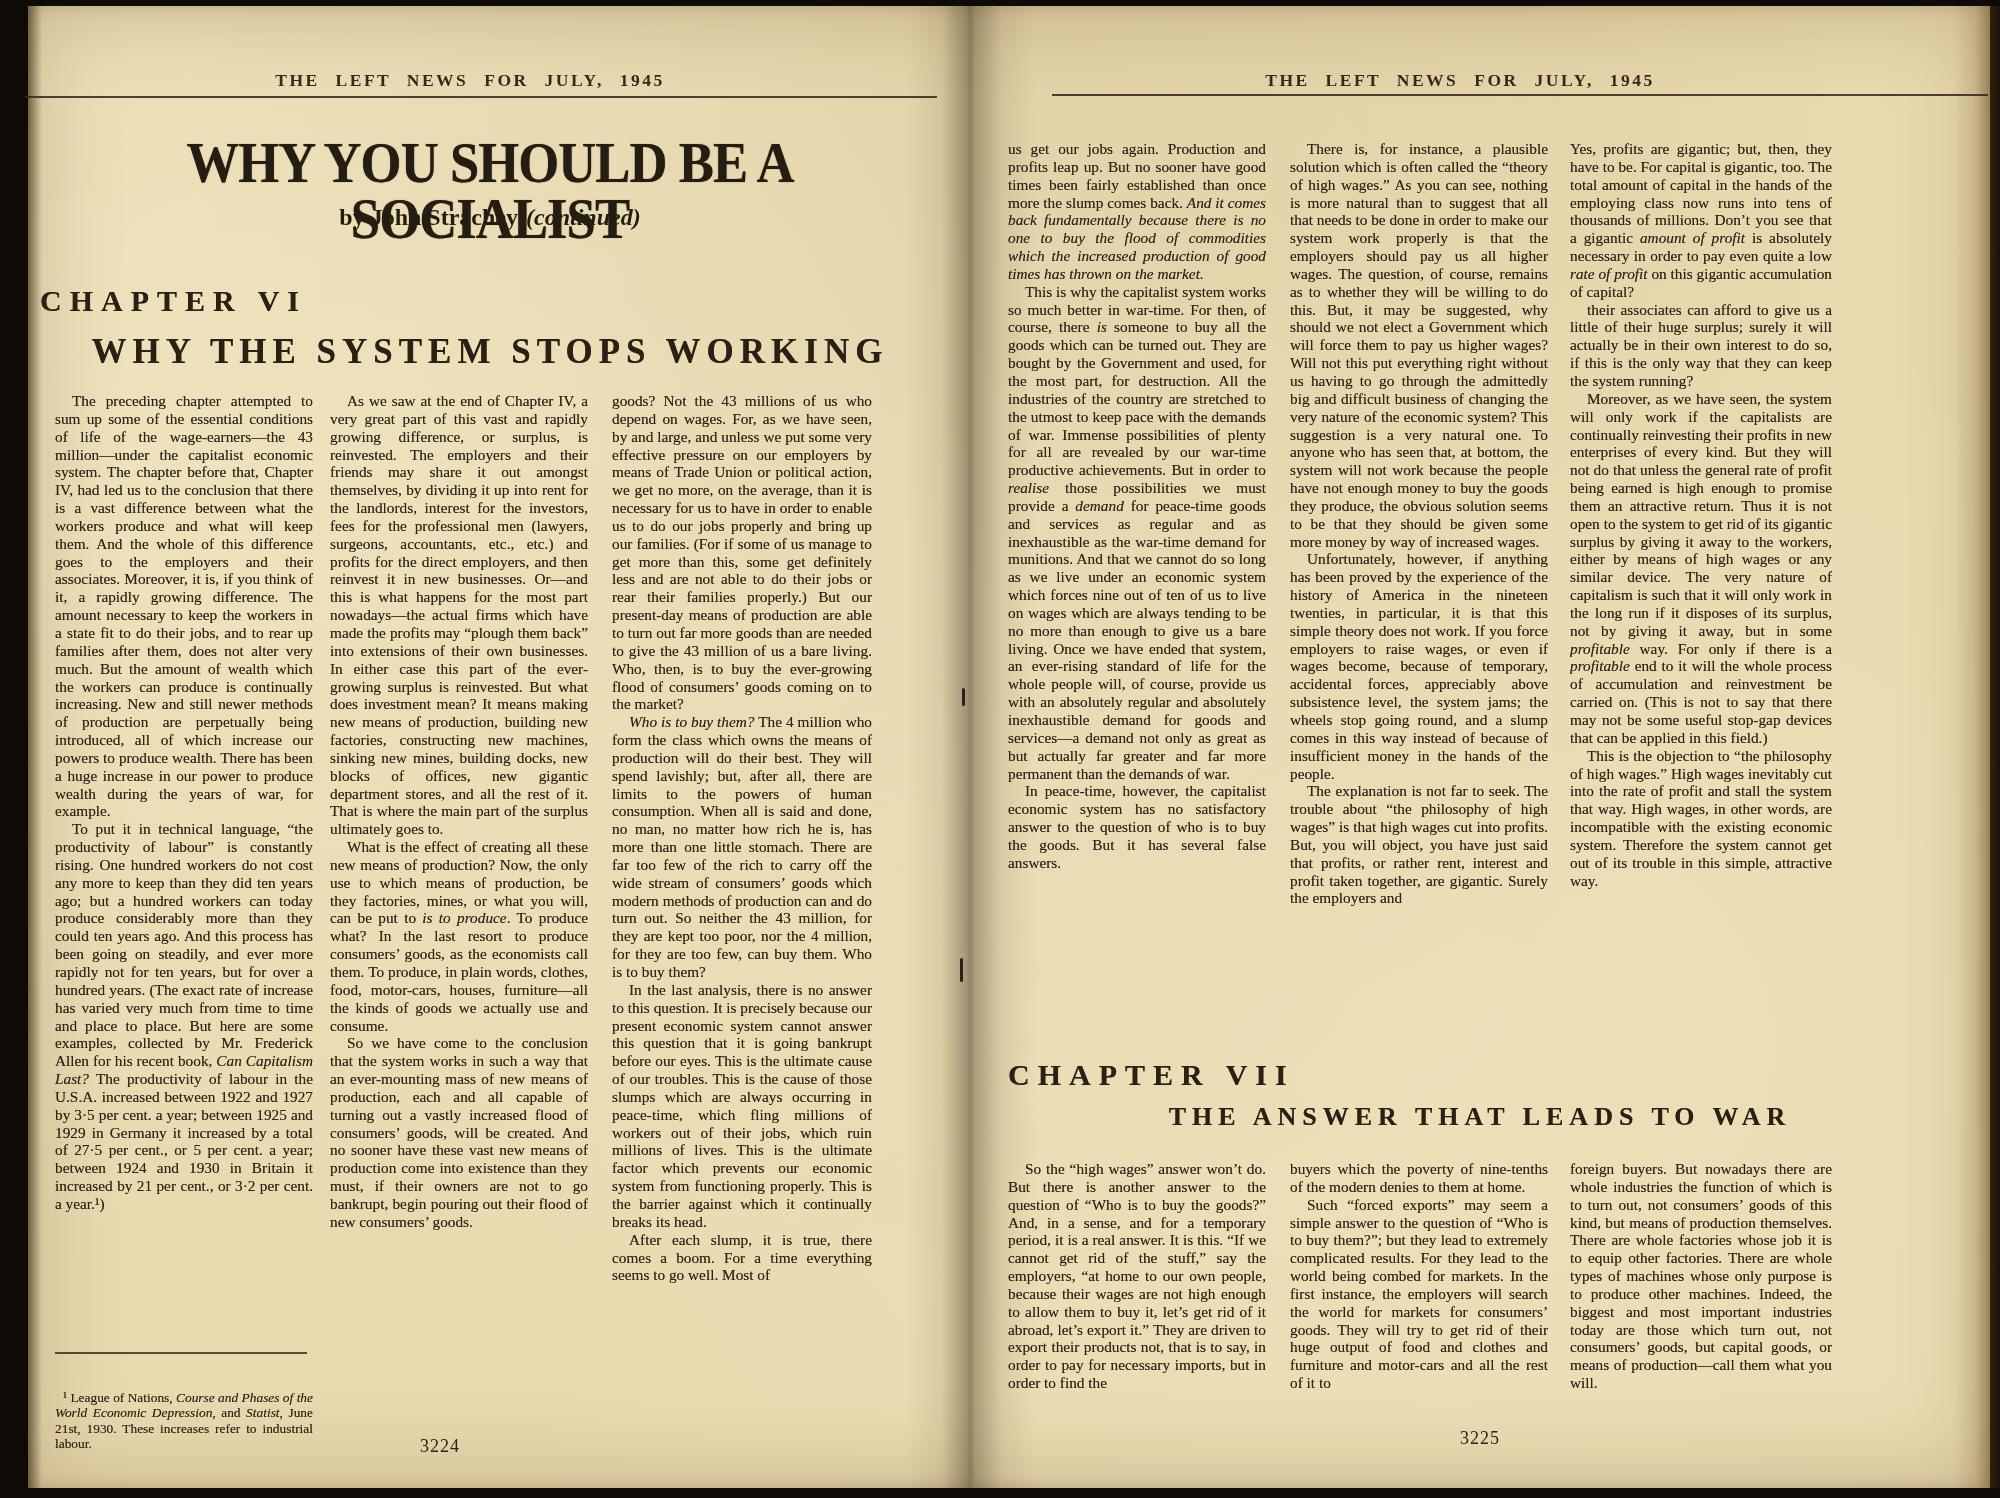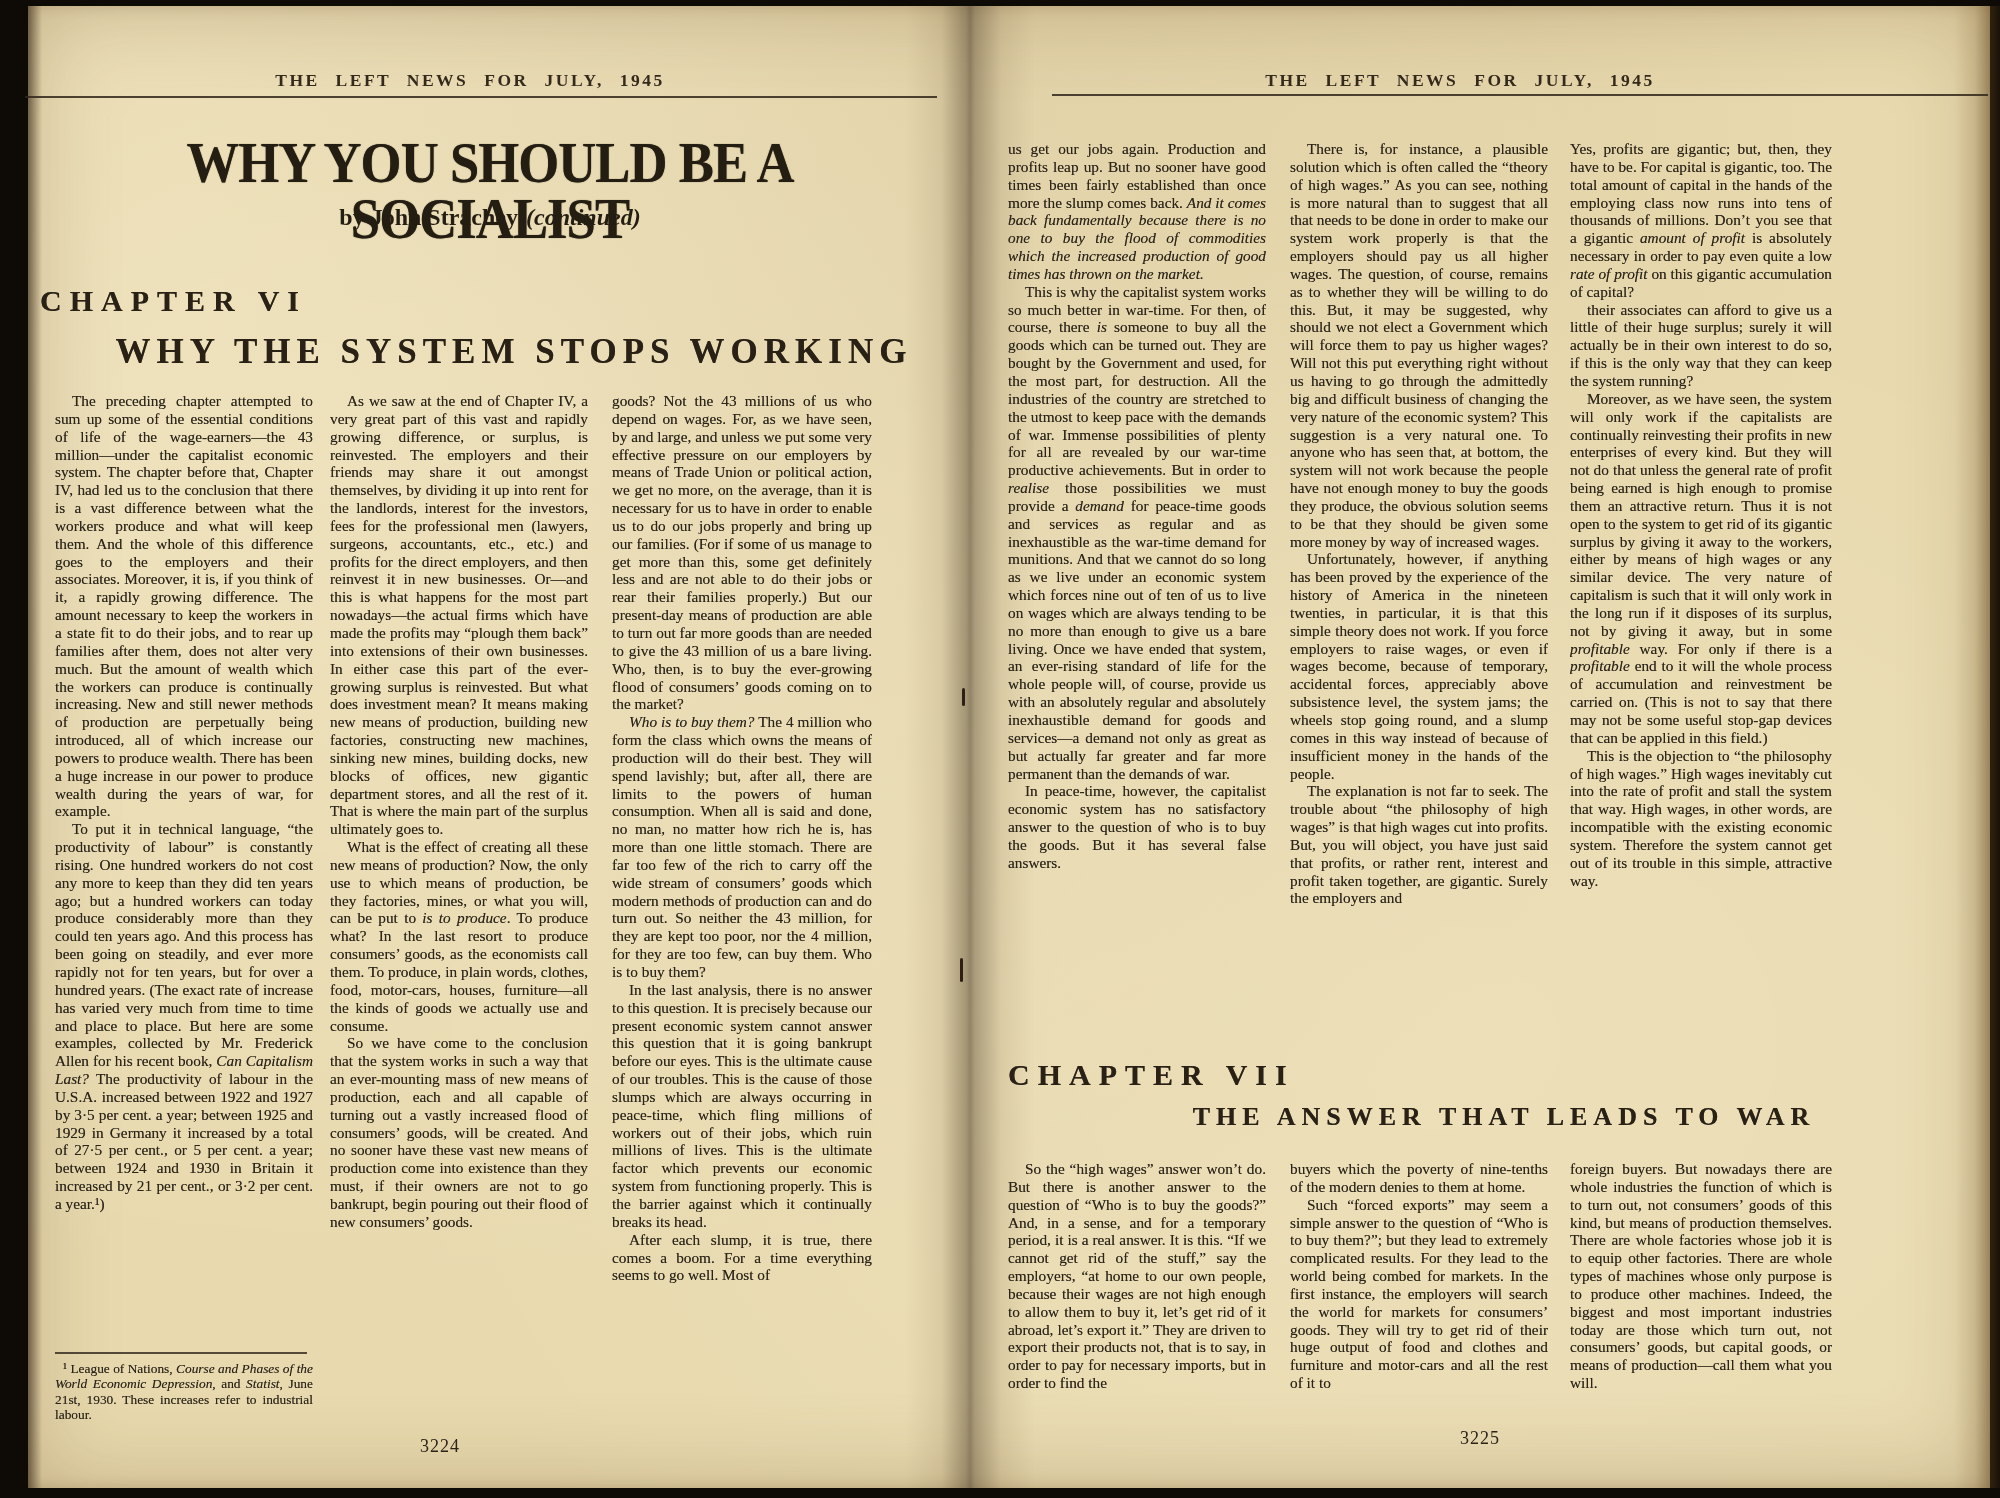--- a/index.html
+++ b/index.html
@@ -28,21 +28,21 @@
   .head-rule{position:absolute;height:2px;background:rgba(48,38,26,.85);}
 
   .article-title{position:absolute;margin:0;text-align:center;font-weight:bold;font-size:56px;
                  line-height:1;color:#241d12;transform:scaleX(.94);letter-spacing:-1px;
                  text-shadow:0 0 1px rgba(36,29,18,.75);}
   .byline{position:absolute;text-align:center;font-weight:bold;font-size:24px;color:#241d12;}
   .byline em{margin-left:8px;}
   .chapter-num{position:absolute;text-align:left;font-size:30px;letter-spacing:8px;
                color:#292115;font-weight:bold;text-shadow:0 0 .5px rgba(41,33,21,.6);}
   .chapter-title{position:absolute;text-align:center;font-size:35px;letter-spacing:6px;
-               color:#292115;font-weight:bold;text-shadow:0 0 .5px rgba(41,33,21,.6);padding-left:24px;}
+               color:#292115;font-weight:bold;text-shadow:0 0 .5px rgba(41,33,21,.6);}
 
   .col{position:absolute;width:258px;font-size:15.3px;line-height:17.85px;text-align:justify;
        overflow:hidden;text-shadow:0 0 .35px rgba(42,36,25,.55);}
   .col p{margin:0;text-indent:17px;}
   .col.cont p:first-child{text-indent:0;}
 
   .footnote{position:absolute;width:258px;font-size:13.4px;line-height:15.3px;text-align:justify;
             text-shadow:0 0 .3px rgba(42,36,25,.5);}
   .footnote p{margin:0;text-indent:8px;}
   .footnote-rule{position:absolute;height:1.5px;background:rgba(48,38,26,.8);}
@@ -81,21 +81,21 @@
         <p>So we have come to the conclusion that the system works in such a way that an ever-mounting mass of new means of production, each and all capable of turning out a vastly increased flood of consumers’ goods, will be created.  And no sooner have these vast new means of production come into existence than they must, if their owners are not to go bankrupt, begin pouring out their flood of new consumers’ goods.</p>
       </div>
     <div class="col cont" style="left:612px;top:392px;width:260px;height:1032px;">
         <p>goods?  Not the 43 millions of us who depend on wages.  For, as we have seen, by and large, and unless we put some very effective pressure on our employers by means of Trade Union or political action, we get no more, on the average, than it is necessary for us to have in order to enable us to do our jobs properly and bring up our families.  (For if some of us manage to get more than this, some get definitely less and are not able to do their jobs or rear their families properly.)  But our present-day means of production are able to turn out far more goods than are needed to give the 43 million of us a bare living.  Who, then, is to buy the ever-growing flood of consumers’ goods coming on to the market?</p>
         <p><em>Who is to buy them?</em>  The 4 million who form the class which owns the means of production will do their best.  They will spend lavishly; but, after all, there are limits to the powers of human consumption.  When all is said and done, no man, no matter how rich he is, has more than one little stomach.  There are far too few of the rich to carry off the wide stream of consumers’ goods which modern methods of production can and do turn out.  So neither the 43 million, for they are kept too poor, nor the 4 million, for they are too few, can buy them.  Who is to buy them?</p>
         <p>In the last analysis, there is no answer to this question.  It is precisely because our present economic system cannot answer this question that it is going bankrupt before our eyes.  This is the ultimate cause of our troubles.  This is the cause of those slumps which are always occurring in peace-time, which fling millions of workers out of their jobs, which ruin millions of lives.  This is the ultimate factor which prevents our economic system from functioning properly.  This is the barrier against which it continually breaks its head.</p>
         <p>After each slump, it is true, there comes a boom.  For a time everything seems to go well.  Most of</p>
       </div>
 
     <div class="footnote-rule" style="left:55px;top:1352px;width:252px;"></div>
-    <div class="footnote" style="left:55px;top:1361px;">
+    <div class="footnote" style="left:55px;top:1390px;">
         <p>¹ League of Nations, <em>Course and Phases of the World Economic Depression</em>, and <em>Statist</em>, June 21st, 1930.  These increases refer to industrial labour.</p>
       </div>
 
     <div class="page-number" style="left:380px;top:1436px;">3224</div>
   </div>
 
   <div>
     <div class="running-head" style="left:1160px;width:600px;top:70px;">THE LEFT NEWS FOR JULY, 1945</div>
     <div class="head-rule" style="left:1052px;top:94px;width:936px;"></div>
 

